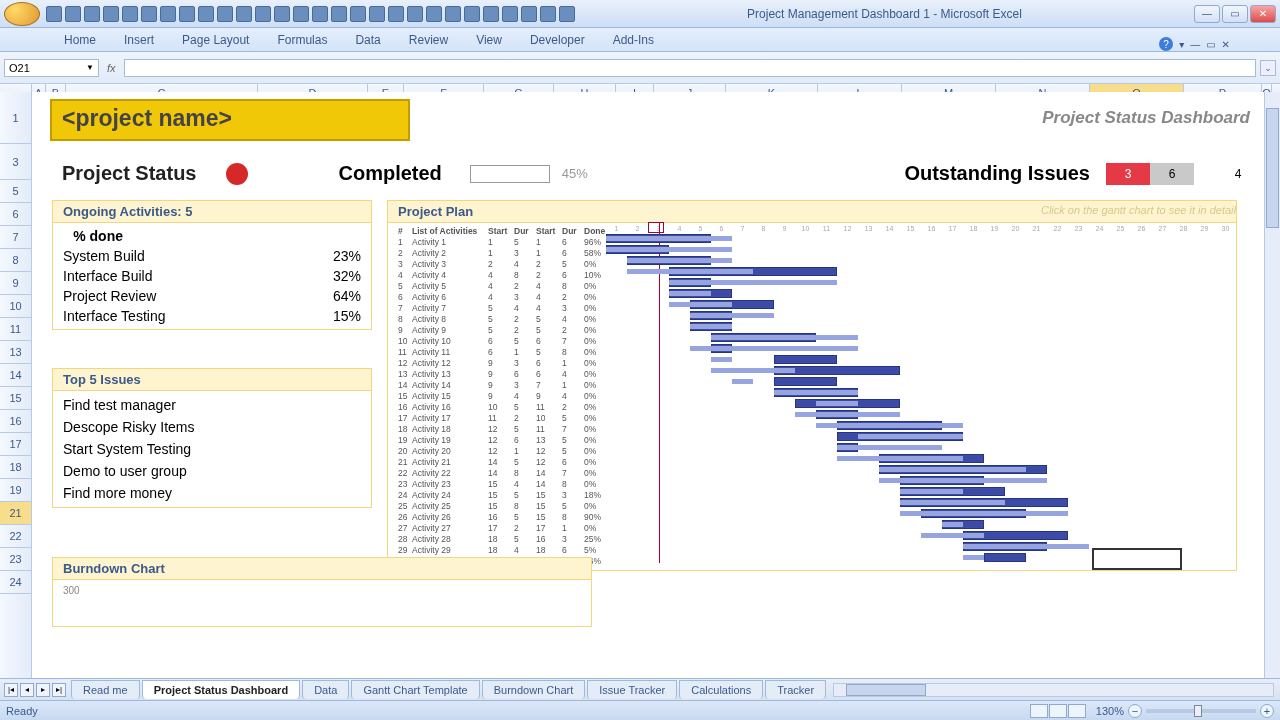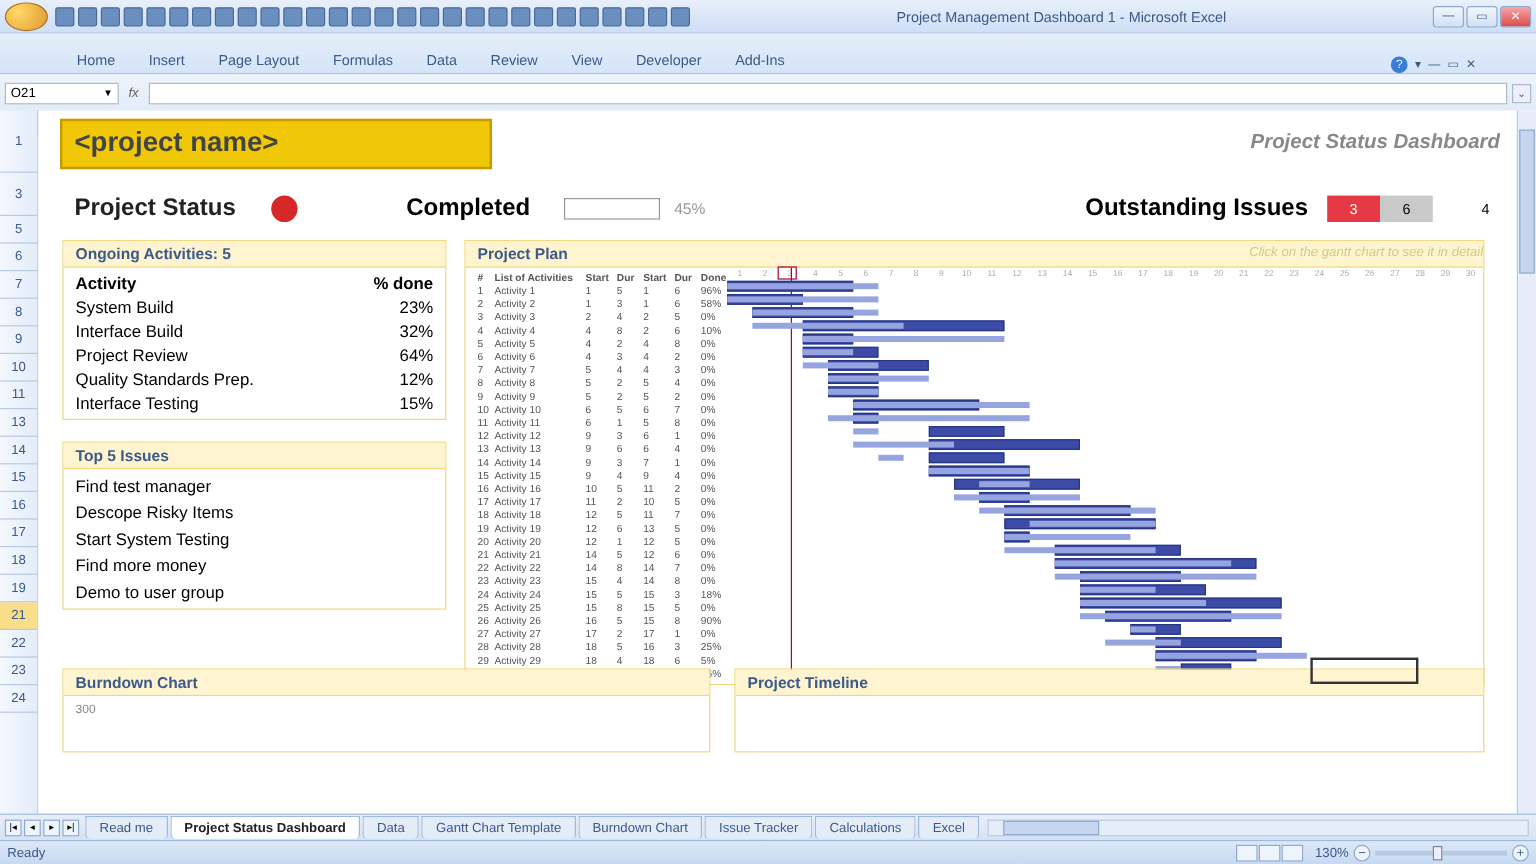--- a/index.html
+++ b/index.html
@@ -9,21 +9,21 @@
 .titlebar { height: 28px; background: linear-gradient(#e8f0fb, #cddef6); display: flex; align-items: center; padding: 0 4px; border-bottom: 1px solid #9db9dc; }
 .office-btn { width: 36px; height: 24px; border-radius: 50%; background: radial-gradient(circle at 30% 30%, #ffd966, #e0982f); border: 1px solid #a87220; margin-right: 6px; }
 .qat { display: flex; gap: 3px; align-items: center; }
 .qat-icon { width: 16px; height: 16px; background: #6a8fbf; border: 1px solid #4a6a99; border-radius: 2px; }
 .title-text { flex: 1; text-align: center; color: #3b5a8a; font-size: 12px; }
 .winbtns { display: flex; gap: 2px; }
 .winbtn { width: 26px; height: 18px; background: linear-gradient(#f2f6fc,#d2e1f5); border: 1px solid #8fa9cf; border-radius: 3px; display: flex; align-items: center; justify-content: center; font-size: 10px; color: #3b5a8a; }
 .winbtn.close { background: linear-gradient(#f7a5a5,#de4b4b); color: #fff; }
 
 
-.ribbon-tabs { height: 34px; background: linear-gradient(#e4eefb,#d5e4f8); display: flex; align-items: flex-end; padding: 0 50px; gap: 0; border-bottom: 1px solid #9db9dc; font-size: 12px; color: #3b5a8a; }
+.ribbon-tabs { height: 24px; background: linear-gradient(#e4eefb,#d5e4f8); display: flex; align-items: flex-end; padding: 0 50px; gap: 0; border-bottom: 1px solid #9db9dc; font-size: 12px; color: #3b5a8a; }
 .ribbon-tab { padding: 4px 14px; cursor: pointer; }
 .ribbon-help { margin-left: auto; display: flex; gap: 6px; align-items: center; }
 .help-ic { width: 14px; height: 14px; border-radius: 50%; background: #3b7dd8; color: #fff; display: flex; align-items: center; justify-content: center; font-size: 10px; }
 
 
 .formula-row { height: 32px; background: linear-gradient(#eef4fc,#e1ebf9); display: flex; align-items: center; border-bottom: 1px solid #b7c9e3; padding: 0 4px; gap: 4px; }
 .namebox { width: 95px; height: 18px; background: #fff; border: 1px solid #abc; padding: 1px 4px; font-size: 11px; display:flex; align-items:center; }
 .fx { font-style: italic; color: #666; font-size: 11px; padding: 0 4px; }
 .formula-input { flex: 1; height: 18px; background: #fff; border: 1px solid #abc; }
 .fbar-exp { width:16px; height:16px; border:1px solid #abc; background:#eef; display:flex; align-items:center; justify-content:center; font-size:9px; color:#568; }
@@ -248,56 +248,51 @@
         <span class="chip red">3</span>
         <span class="chip gray">6</span>
         <span class="chip wh">4</span>
       </span>
     </div>
 
     <div class="panel p-ongoing">
       <div class="panel-hd">Ongoing Activities: 5</div>
       <div class="panel-body">
         <div class="act-hd">
-          <span class="act-name">Activity</span>
           <span class="act-pct">% done</span>
         </div>
         <div id="activities">
             <div class="act-row">
               <span class="act-name">System Build</span>
               <span class="act-pct">23%</span>
             </div>
             <div class="act-row">
               <span class="act-name">Interface Build</span>
               <span class="act-pct">32%</span>
             </div>
             <div class="act-row">
               <span class="act-name">Project Review</span>
               <span class="act-pct">64%</span>
             </div>
             <div class="act-row">
-              <span class="act-name">Quality Standards Prep.</span>
-              <span class="act-pct">12%</span>
-            </div>
-            <div class="act-row">
               <span class="act-name">Interface Testing</span>
               <span class="act-pct">15%</span>
             </div>
           </div>
       </div>
     </div>
 
     <div class="panel p-issues">
       <div class="panel-hd">Top 5 Issues</div>
       <div class="panel-body" id="issues-list">
           <div class="issue-row">Find test manager</div>
           <div class="issue-row">Descope Risky Items</div>
           <div class="issue-row">Start System Testing</div>
+          <div class="issue-row">Demo to user group</div>
           <div class="issue-row">Find more money</div>
-          <div class="issue-row">Demo to user group</div>
         </div>
     </div>
 
     <div class="panel p-plan">
       <div class="panel-hd">Project Plan</div>
       <div class="panel-body gantt-area">
         <div class="gantt-head">
           <span class="gc idx">#</span>
           <span class="gc nm">List of Activities</span>
           <span class="gc s1">Start</span>
@@ -678,23 +673,20 @@
     </div>
     <div class="gantt-hint">Click on the gantt chart to see it in detail</div>
 
     <div class="panel p-burn">
       <div class="panel-hd">Burndown Chart</div>
       <div class="panel-body">
         <span style="font-size:10px;color:#888;">300</span>
       </div>
     </div>
 
-    <div class="panel p-timeline">
-      <div class="panel-hd">Project Timeline</div>
-    </div>
 
     <div class="sel-cell" style="left:1060px; top:456px;"></div>
 
   </div>
 </div>
 
 <div class="vsb">
     <div class="vsb-thumb"></div>
   </div>
 
@@ -706,21 +698,21 @@
     <div class="tabnav-btn">▸|</div>
   </div>
   <div id="stabs" style="display:flex;">
       <div class="stab">Read me</div>
       <div class="stab active">Project Status Dashboard</div>
       <div class="stab">Data</div>
       <div class="stab">Gantt Chart Template</div>
       <div class="stab">Burndown Chart</div>
       <div class="stab">Issue Tracker</div>
       <div class="stab">Calculations</div>
-      <div class="stab">Excel</div>
+      <div class="stab">Tracker</div>
     </div>
   <div class="hsb">
       <div class="hsb-thumb"></div>
     </div>
 </div>
 
 <div class="statusbar">
   <span>Ready</span>
   <div class="view-btns">
     <div class="vb"></div>

